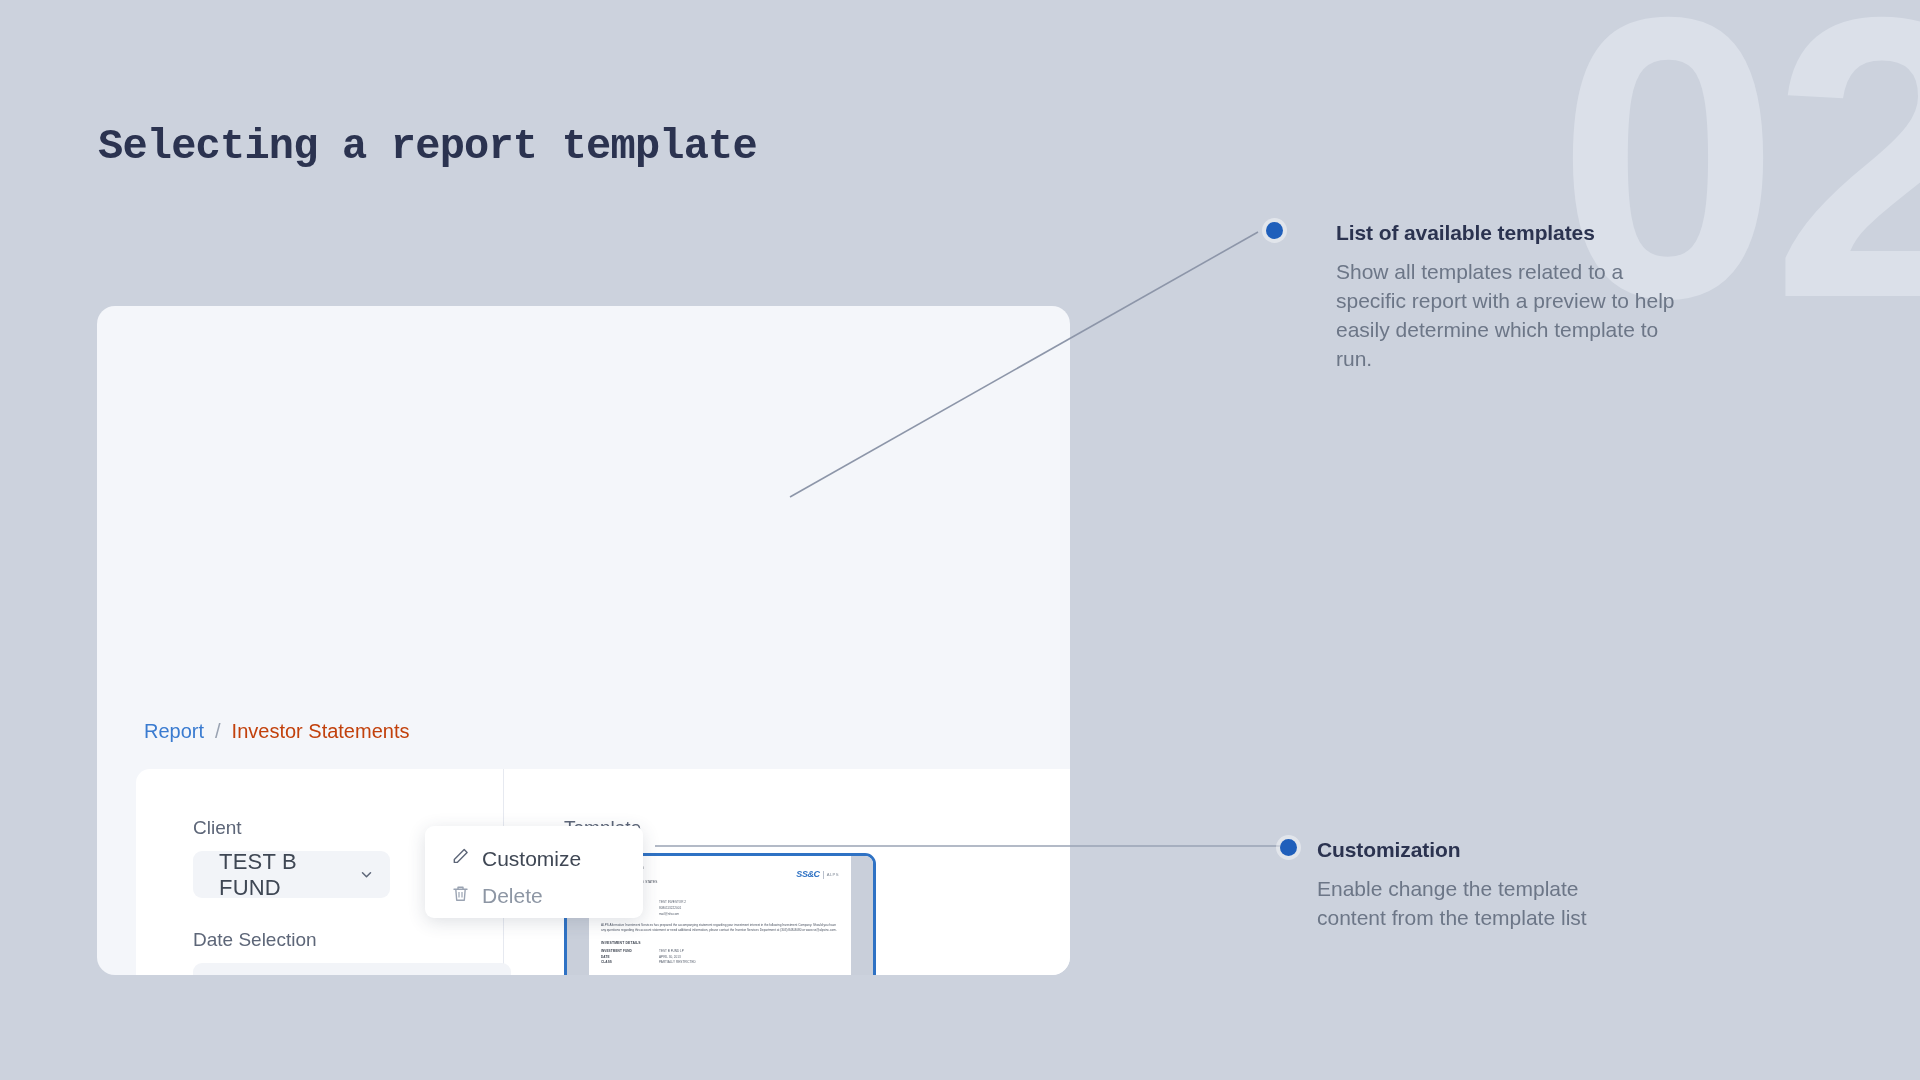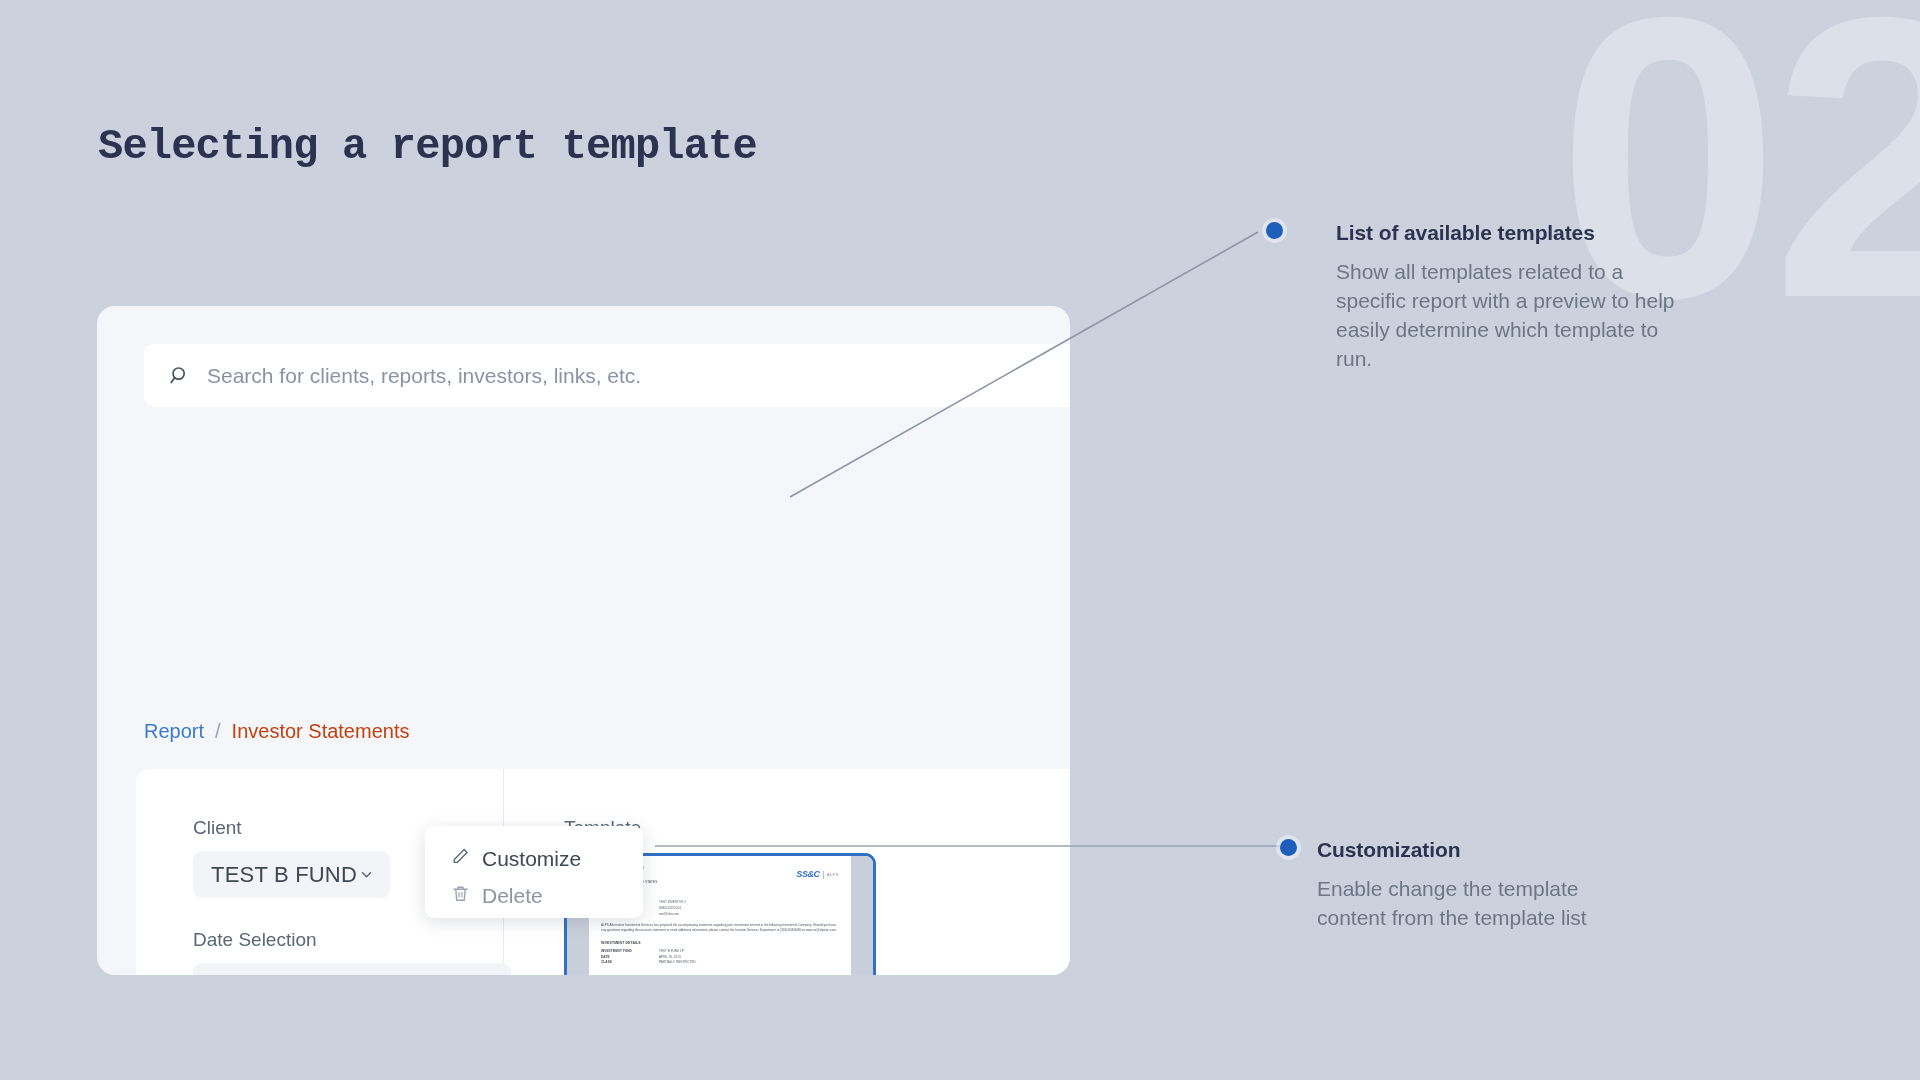--- a/index.html
+++ b/index.html
@@ -112,20 +112,21 @@
     display: flex;
     align-items: center;
     justify-content: space-between;
     padding: 0 16px 0 18px;
     margin-bottom: 31px;
   }
   .select-box .val {
     font-size: 22px;
     color: #3f4754;
     letter-spacing: 0.2px;
+    margin-left: 8px;
   }
   .chev svg { display: block; }
 
   .date-box {
     width: 318px; height: 47px;
     background: #f2f4f8;
     border-radius: 9px;
     display: flex;
     align-items: center;
     padding: 0 18px;
@@ -261,29 +262,20 @@
 
   <div class="page-title">Selecting a report template</div>
 
   <svg class="connectors" viewBox="0 0 1920 1080">
     <path d="M1258 232 L790 497" stroke="#8d96a9" stroke-width="1.6" fill="none"></path>
     <path d="M1283 846 L655 846" stroke="#9aa3b4" stroke-width="1.6" fill="none"></path>
   </svg>
 
   <div class="app-window">
 
-    <div class="search-bar">
-      <span class="search-icon">
-        <svg width="22" height="22" viewBox="0 0 22 22">
-          <circle cx="9.6" cy="8.6" r="5.6" fill="none" stroke="#4a5260" stroke-width="1.7"></circle>
-          <line x1="5.6" y1="12.7" x2="2.2" y2="17.6" stroke="#4a5260" stroke-width="1.7" stroke-linecap="round"></line>
-        </svg>
-      </span>
-      <span class="ph">Search for clients, reports, investors, links, etc.</span>
-    </div>
 
     <div class="breadcrumb">
       <span class="bc-link">Report</span>
       <span class="bc-sep">/</span>
       <span class="bc-cur">Investor Statements</span>
     </div>
 
     <div class="panel">
       <div class="panel-divider"></div>
 

